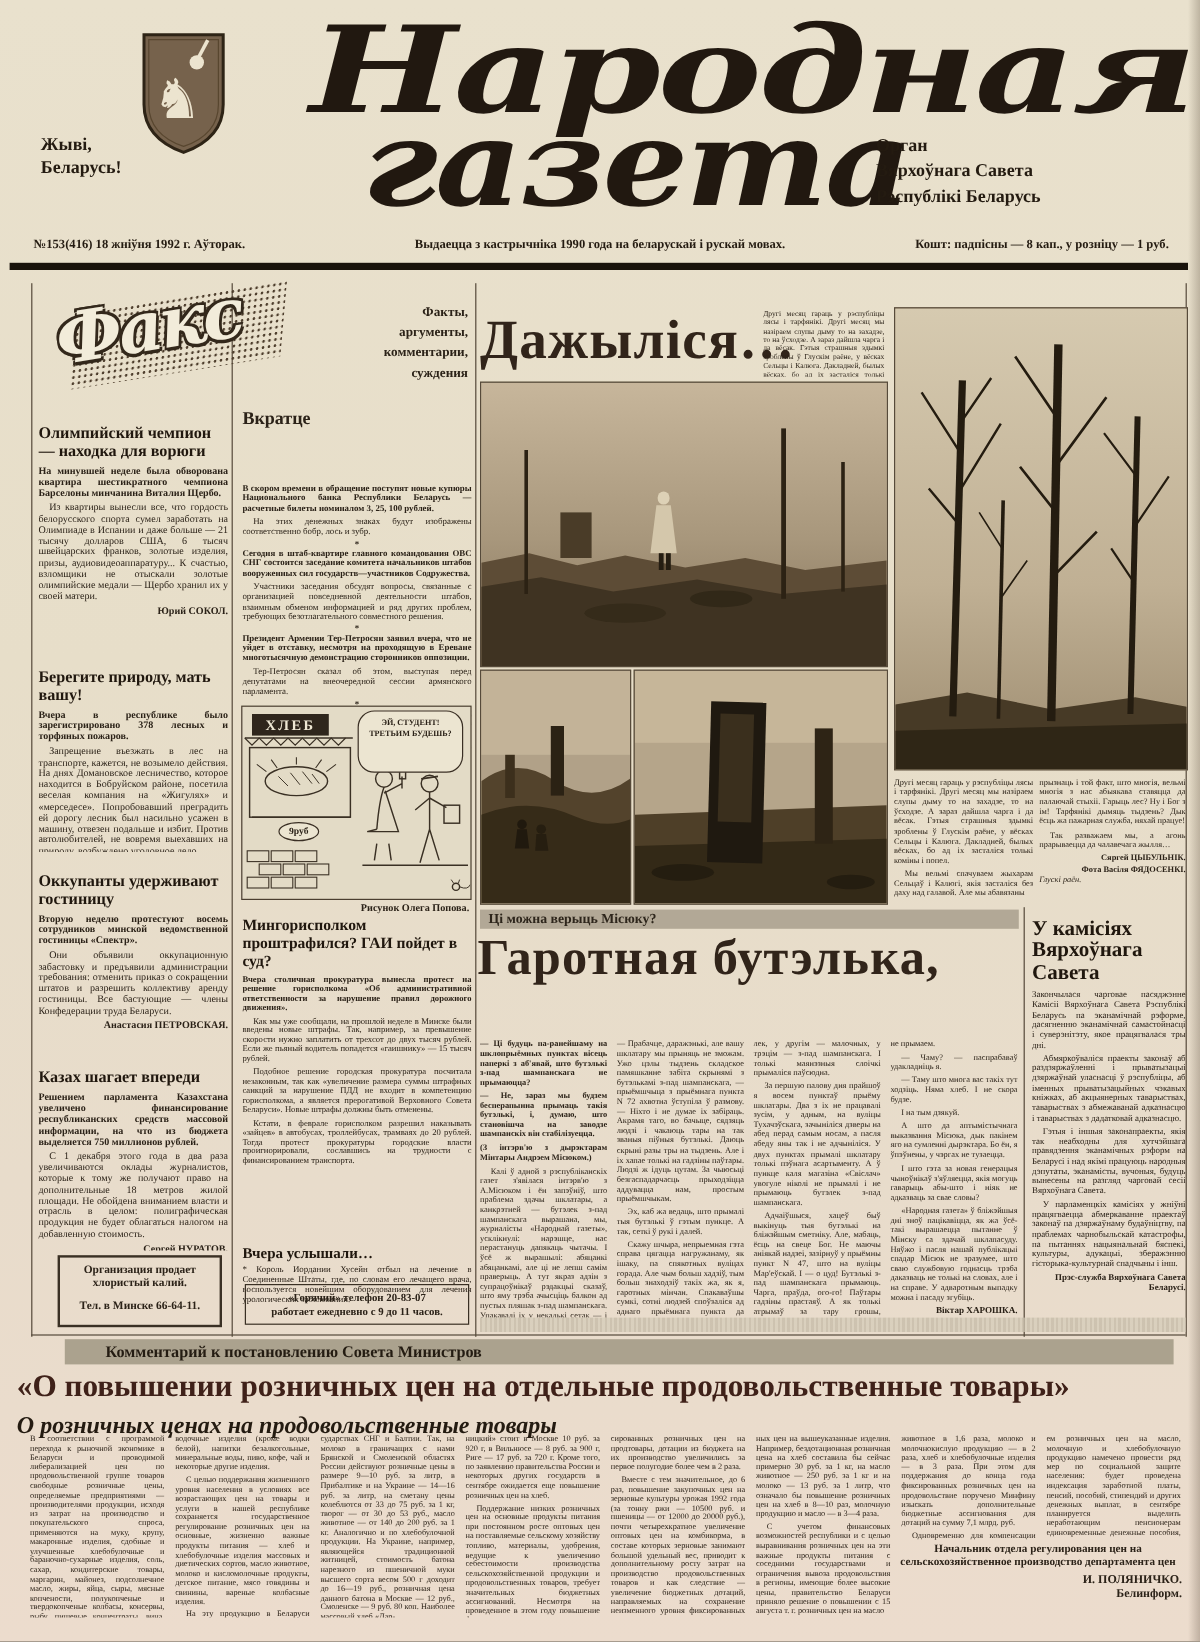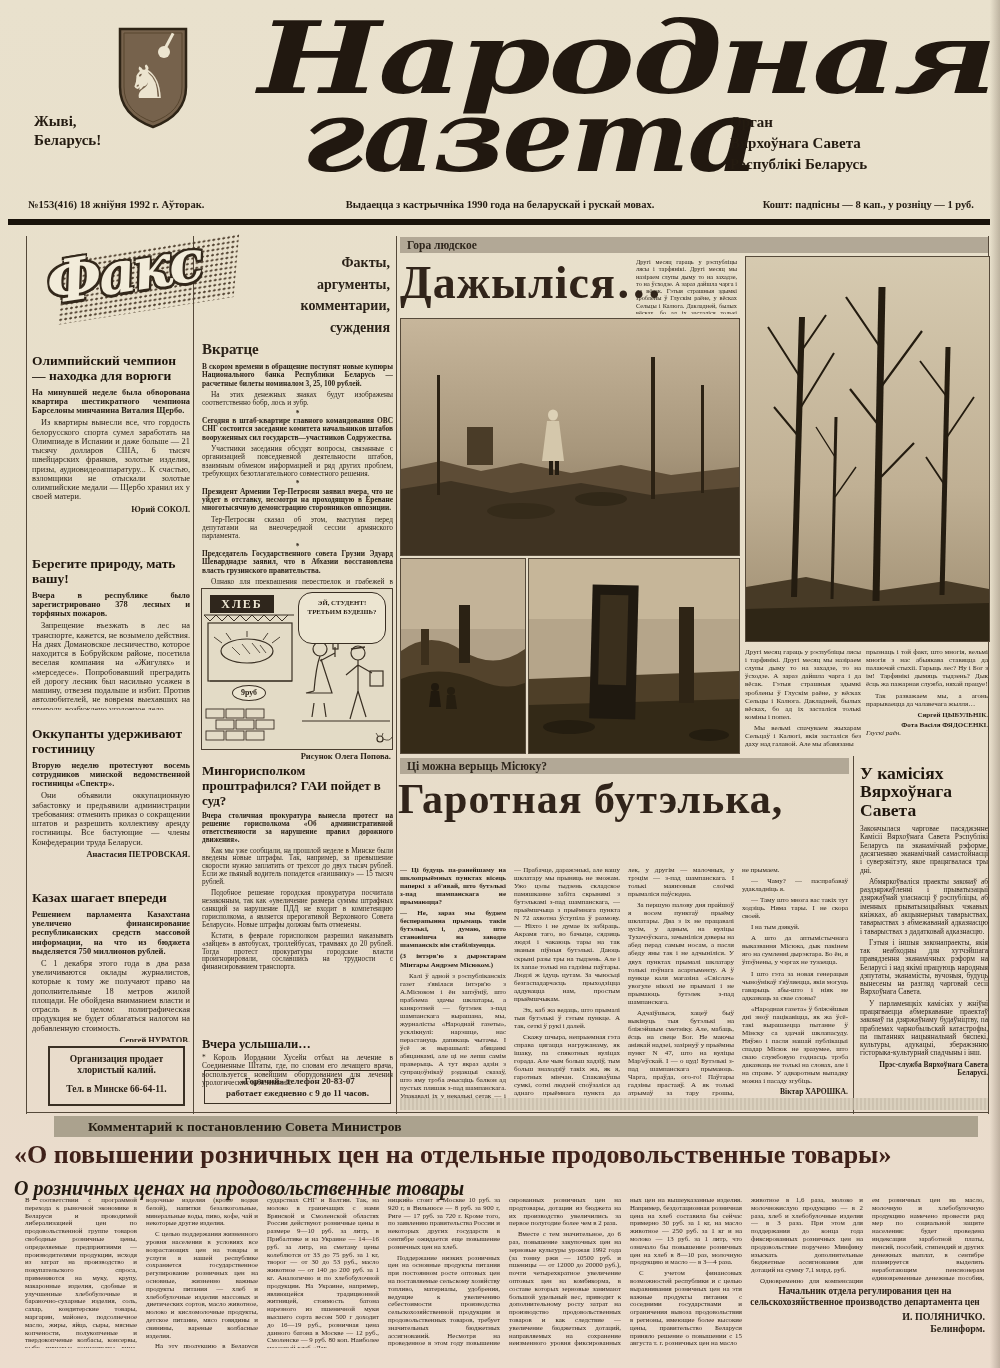--- a/index.html
+++ b/index.html
@@ -25,21 +25,21 @@
     font-style:italic;color:#211810;letter-spacing:-2px;transform-origin:left top;line-height:1;}
   .organ{position:absolute;text-align:left;font-weight:bold;font-size:15px;line-height:1.4;color:#241b11;}
   .slogan{position:absolute;font-weight:bold;font-size:15px;line-height:1.25;color:#241b11;}
   .dateline{position:absolute;top:199px;font-weight:bold;font-size:10.5px;color:#241b11;white-space:nowrap;}
   
   .art{position:absolute;left:32px;width:158px;font-size:8.4px;line-height:1.1;text-align:justify;overflow:hidden;}
   .art .t{font-size:13.5px;line-height:1.1;font-weight:bold;text-align:left;text-indent:0;margin:13px 0 4px 0;color:#20170e;}
   .lead{font-weight:bold;}
   .auth{font-weight:bold;text-align:right;text-indent:0;margin-top:2px;}
   
-  .brief{font-size:7.4px;line-height:1.13;text-align:justify;}
+  .brief{font-size:7.4px;line-height:1.13;text-align:justify;margin-top:40px;}
   .bsep{text-align:center;line-height:.7;font-weight:bold;margin:1px 0;}
   
   .faks{position:absolute;left:44px;top:236px;width:210px;height:92px;transform:rotate(-9deg);}
   .faksdots{position:absolute;left:16px;top:12px;width:178px;height:62px;transform:skewX(-14deg);
     background:radial-gradient(#4d3d2c 1px,transparent 1.4px);background-size:5px 5px;}
   .faksword{position:absolute;left:4px;top:-2px;font-family:"DejaVu Serif",serif;font-weight:bold;
     font-style:italic;font-size:58px;color:#f2ecda;letter-spacing:-3px;
     text-shadow:2px 2px 0 #33281b,-2px -2px 0 #33281b,2px -2px 0 #33281b,-2px 2px 0 #33281b,0 3px 0 #33281b;}
   
   .cartoon{position:absolute;left:201px;top:588px;width:190px;height:160px;border:1px solid #4a3e30;
@@ -119,21 +119,21 @@
   <div class="vr" style="left:193px;top:236px;height:878px;"></div>
   <div class="vr" style="left:396px;top:236px;height:878px;"></div>
   <div class="vr" style="left:853px;top:756px;height:358px;"></div>
   <div class="vr" style="left:988px;top:236px;height:878px;"></div>
   <div class="hrule" style="left:26px;top:1112px;width:962px;"></div>
 
   <div class="faks">
     <div class="faksdots"></div>
     <div class="faksword">Факс</div>
   </div>
-  <div class="abs r b" style="left:268px;top:252px;width:122px;font-size:14px;line-height:1.55;">
+  <div class="abs r b" style="left:268px;top:252px;width:122px;font-size:11px;line-height:1.55;">
     <div>Факты,</div>
     <div>аргументы,</div>
     <div>комментарии,</div>
     <div>суждения</div>
   </div>
 
   <div class="art" style="top:341px;height:190px;">
     <div class="t">Олимпийский чемпион — находка для ворюги</div>
     <p class="lead nofi">На минувшей неделе была обворована квартира шестикратного чемпиона Барселоны минчанина Виталия Щербо.</p>
     <p>Из квартиры вынесли все, что гордость белорусского спорта сумел заработать на Олимпиаде в Испании и даже больше — 21 тысячу долларов США, 6 тысяч швейцарских франков, золотые изделия, призы, аудиовидеоаппаратуру... К счастью, взломщики не отыскали золотые олимпийские медали — Щербо хранил их у своей матери.</p>
@@ -234,21 +234,20 @@
     <div class="b" style="font-size:12.5px;text-align:left;margin-bottom:3px;color:#20170e;">Вчера услышали…</div>
     <p class="nofi">* Король Иордании Хусейн отбыл на лечение в Соединенные Штаты, где, по словам его лечащего врача, воспользуется новейшим оборудованием для лечения урологических заболеваний.</p>
 
   </div>
 
   <div class="boxad" style="left:204px;top:1070px;width:187px;height:34px;border-width:1px;padding:4px 4px;font-size:9px;line-height:1.35;">
     <div>«Горячий» телефон 20-83-07</div>
     <div>работает ежедневно с 9 до 11 часов.</div>
   </div>
 
-  <div class="kicker" style="left:400px;top:237px;width:588px;">Гора людское</div>
   <div class="bigh1" style="left:400px;top:260px;font-size:46px;">Дажыліся…</div>
   <div class="cap" style="left:636px;top:258px;width:101px;height:56px;font-size:6.3px;">Другі месяц гараць у рэспубліцы лясы і тарфянікі. Другі месяц мы назіраем слупы дыму то на захадзе, то на ўсходзе. А зараз дайшла чарга і да вёсак. Гэтыя страшныя здымкі зроблены ў Глускім раёне, у вёсках Сельцы і Калюга. Дакладней, былых вёсках, бо ад іх засталіся толькі коміны і попел.</div>
 
   <div class="photo" style="left:400px;top:318px;width:338px;height:236px;">
     <svg width="338" height="236" viewBox="0 0 338 236" preserveAspectRatio="none">
       <defs>
           <linearGradient id="gA" x1="0" y1="0" x2="0" y2="1">
         <stop offset="0" stop-color="#c7b69b"></stop>
             <stop offset=".55" stop-color="#a8977c"></stop>
             <stop offset="1" stop-color="#83725a"></stop>
@@ -352,21 +351,21 @@
   </div>
   <div class="bcol" style="left:628px;">
     <p class="nofi">лек, у другім — малочных, у трэцім — з-пад шампанскага. І толькі маянэзныя слоічкі прымаліся паўсюдна.</p>
     <p>За першую палову дня прайшоў я восем пунктаў прыёму шклатары. Два з іх не працавалі зусім, у адным, на вуліцы Тухачэўскага, зачыніліся дзверы на абед перад самым носам, а пасля абеду яны так і не адчыніліся. У двух пунктах прымалі шклатару толькі пэўнага асартыменту. А ў пункце каля магазіна «Свіслач» увогуле ніколі не прымалі і не прымаюць бутэлек з-пад шампанскага.</p>
     <p>Адчаіўшыся, хацеў быў выкінуць тыя бутэлькі на бліжэйшым сметніку. Але, мабаць, ёсць на свеце Бог. Не маючы аніякай надзеі, зазірнуў у прыёмны пункт N 47, што на вуліцы Мар'еўскай. І — о цуд! Бутэлькі з-пад шампанскага прымаюць. Чарга, праўда, ого-го! Паўтары гадзіны прастаяў. А як толькі атрымаў за тару грошы, прыёмшчыца сказала:</p>
 
   </div>
   <div class="bcol" style="left:742px;">
     <p class="nofi">не прымаем.</p>
     <p>— Чаму? — паспрабаваў удакладніць я.</p>
-    <p>— Таму што многа вас такіх тут ходзіць. Няма тары. І не скора своей.</p>
+    <p>— Таму што многа вас такіх тут ходзіць. Няма хлеб. І не скора будзе.</p>
     <p>І на тым дзякуй.</p>
     <p>А што да аптымістычнага выказвання Місюка, дык пакінем яго на сумленні дырэктара. Бо ён, я ўпэўнены, у чэргах не тузаецца.</p>
     <p>І што гэта за новая генерацыя чыноўнікаў з'яўляецца, якія могуць гаварыць абы-што і ніяк не адказваць за свае словы?</p>
     <p>«Народная газета» ў бліжэйшыя дні зноў пацікавіцца, як жа ўсё-такі вырашаецца пытанне ў Мінску са здачай шклапасуду. Няўжо і пасля нашай публікацыі спадар Місюк не зразумее, што сваю службовую годнасць трэба даказваць не толькі на словах, але і на справе. У адваротным выпадку можна і пасаду згубіць.</p>
     <div class="auth" style="font-size:7.6px;">Віктар ХАРОШКА.</div>
   </div>
   <div class="strip" style="left:400px;top:1098px;width:588px;height:12px;"></div>
 
   <div class="comm">
     <div class="t">У камісіях Вярхоўнага Савета</div>

